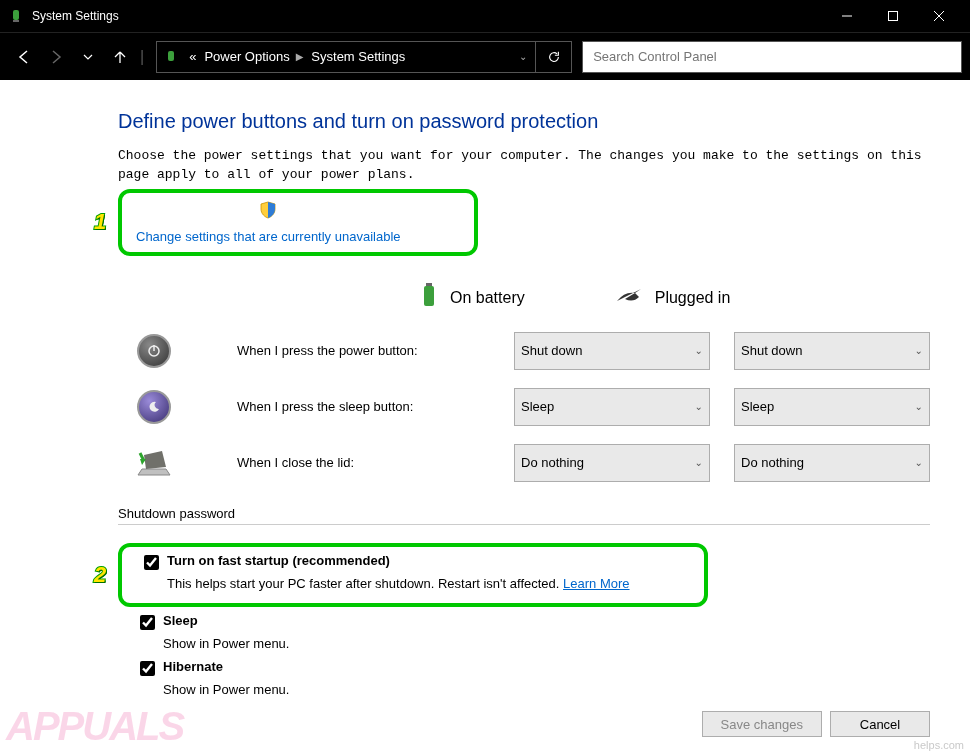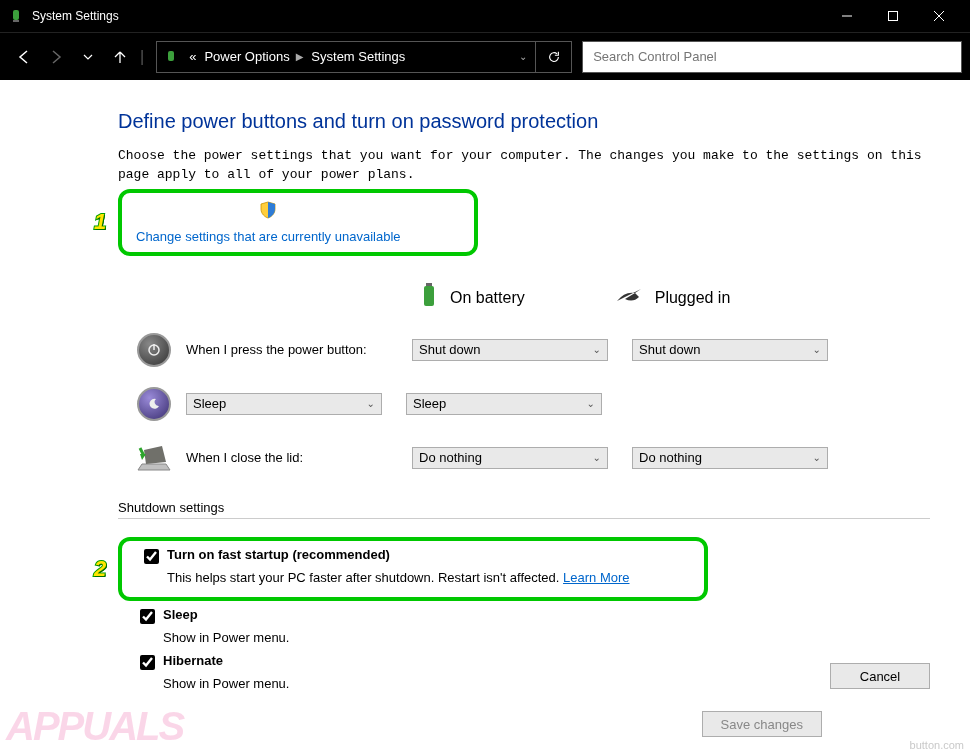--- a/index.html
+++ b/index.html
@@ -40,41 +40,41 @@
 .highlight-box-1 { border:4px solid #00c800; border-radius:12px; padding:2px 6px; position:relative; width:360px; margin-bottom:26px; }
 .callout-num { position:absolute; left:-36px; top:50%; transform:translateY(-50%); width:28px; height:28px; display:flex; align-items:center; justify-content:center; font-weight:900; font-size:22px; color:#fff; -webkit-text-stroke:2px #00a000; text-shadow:1px 1px 0 #007000; font-style:italic;}
 .callout-fill{ color:#ffe600; -webkit-text-stroke:0; position:absolute; }
 
 .section-header { font-size:13px; color:#000; padding-bottom:4px; margin-bottom:14px; }
 .section-header::after { content:""; display:block; height:1px; background:#ccc; margin-top:3px; }
 
 .columns-row { display:flex; padding-left:300px; gap:90px; margin-bottom:18px; align-items:center; }
 .col-head { display:flex; align-items:center; gap:10px; font-size:16px; }
 
-.option-row { display:flex; align-items:center; margin-bottom:18px; padding-left:18px; }
+.option-row { display:flex; align-items:center; margin-bottom:18px; padding-left:18px;justify-content:space-between; }
 .option-row .opt-icon { width:36px; height:36px; margin-right:14px; display:flex; align-items:center; justify-content:center; }
 .option-row .opt-label { font-size:13px; width:226px; }
 .option-row .selects { display:flex; gap:24px; }
 
-.win-select { width:196px; height:22px; background:#e9e9e9; border:1px solid #adadad; font-size:13px; padding:0 6px; position:relative; display:flex; align-items:center; justify-content:space-between; cursor:pointer; }
+.win-select { width:196px; height:38px; background:#e9e9e9; border:1px solid #adadad; font-size:13px; padding:0 6px; position:relative; display:flex; align-items:center; justify-content:space-between; cursor:pointer; }
 .win-select .sel-arrow { font-size:10px; color:#555; }
 
 .shutdown-section { margin-top:24px; }
 .chk-row { display:flex; align-items:flex-start; gap:8px; padding-left:22px; margin-bottom:6px; font-size:13px; }
 .chk-row input[type=checkbox]{ width:15px; height:15px; margin-top:2px; accent-color:#000; }
 .chk-title { font-weight:600; }
 .chk-desc { font-size:13px; padding-left:45px; margin-bottom:8px; }
 .learn-link { color:#0066cc; text-decoration:underline; cursor:pointer; }
 
 .highlight-box-2 { border:4px solid #00c800; border-radius:12px; padding:6px 10px 4px 0; position:relative; width:590px; margin-bottom:6px; }
 
 
 .action-bar { position:absolute; right:40px; bottom:18px; display:flex; gap:8px; }
 .win-button { min-width:100px; height:26px; font-size:13px; border:1px solid #adadad; background:#e9e9e9; cursor:pointer; padding:0 18px; }
-.win-button.disabled { color:#888; cursor:default;margin-top:48px; }
+.win-button.disabled { color:#888; cursor:default; }
 
 
 .watermark-logo { position:absolute; left:6px; bottom:6px; opacity:0.22; font-size:40px; font-weight:900; letter-spacing:-2px; color:#ec4899; font-style:italic; user-select:none;}
 .watermark-text { position:absolute; right:6px; bottom:4px; font-size:11px; color:#c9c9c9; }
 
 
 .pwr-circle{width:34px;height:34px;border-radius:50%;background:radial-gradient(circle at 35% 30%, #888, #333);display:flex;align-items:center;justify-content:center;border:2px solid #999;}
 .pwr-circle.sleep{background:radial-gradient(circle at 35% 30%, #9a8bd9, #3a2e70);}
 </style>
 </head>
@@ -216,20 +216,21 @@
   </div>
 
   <div class="option-row">
     <span class="opt-icon">
         <span class="pwr-circle sleep">
           <svg width="16" height="16" viewBox="0 0 16 16">
             <path d="M10 3 A5 5 0 1 0 13 10 A4 4 0 0 1 10 3 Z" fill="#eee"></path>
           </svg>
         </span>
       </span>
+    <span class="opt-label">When I press the sleep button:</span>
     <div class="selects">
       <div class="win-select">
           <span>Sleep</span>
           <span class="sel-arrow">⌄</span>
         </div>
       <div class="win-select">
           <span>Sleep</span>
           <span class="sel-arrow">⌄</span>
         </div>
     </div>
@@ -251,21 +252,21 @@
           <span class="sel-arrow">⌄</span>
         </div>
       <div class="win-select">
           <span>Do nothing</span>
           <span class="sel-arrow">⌄</span>
         </div>
     </div>
   </div>
 
   <div class="shutdown-section">
-    <div class="section-header">Shutdown settings</div>
+    <div class="section-header">Shutdown password</div>
 
     <div class="highlight-box-2">
       <span class="callout-num">
           <span>2</span>
           <span class="callout-fill">2</span>
         </span>
       <div class="chk-row">
         <input type="checkbox" checked="" style="">
         <span class="chk-title">Turn on fast startup (recommended)</span>
       </div>
@@ -285,13 +286,13 @@
     <div class="chk-desc">Show in Power menu.</div>
   </div>
 </div>
 
 <div class="action-bar">
   <button class="win-button disabled">Save changes</button>
   <button class="win-button">Cancel</button>
 </div>
 
 <div class="watermark-logo">APPUALS</div>
-<div class="watermark-text">button.com</div>
+<div class="watermark-text">helps.com</div>
 
 </body></html>

